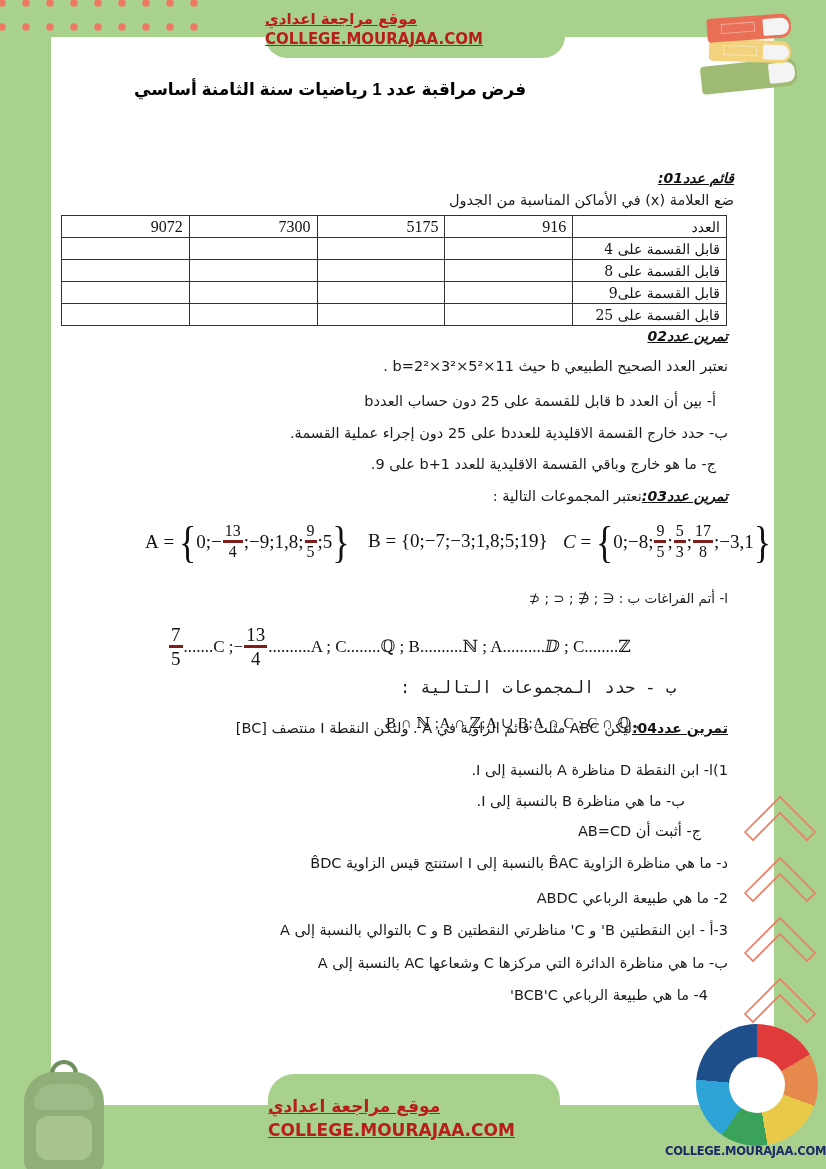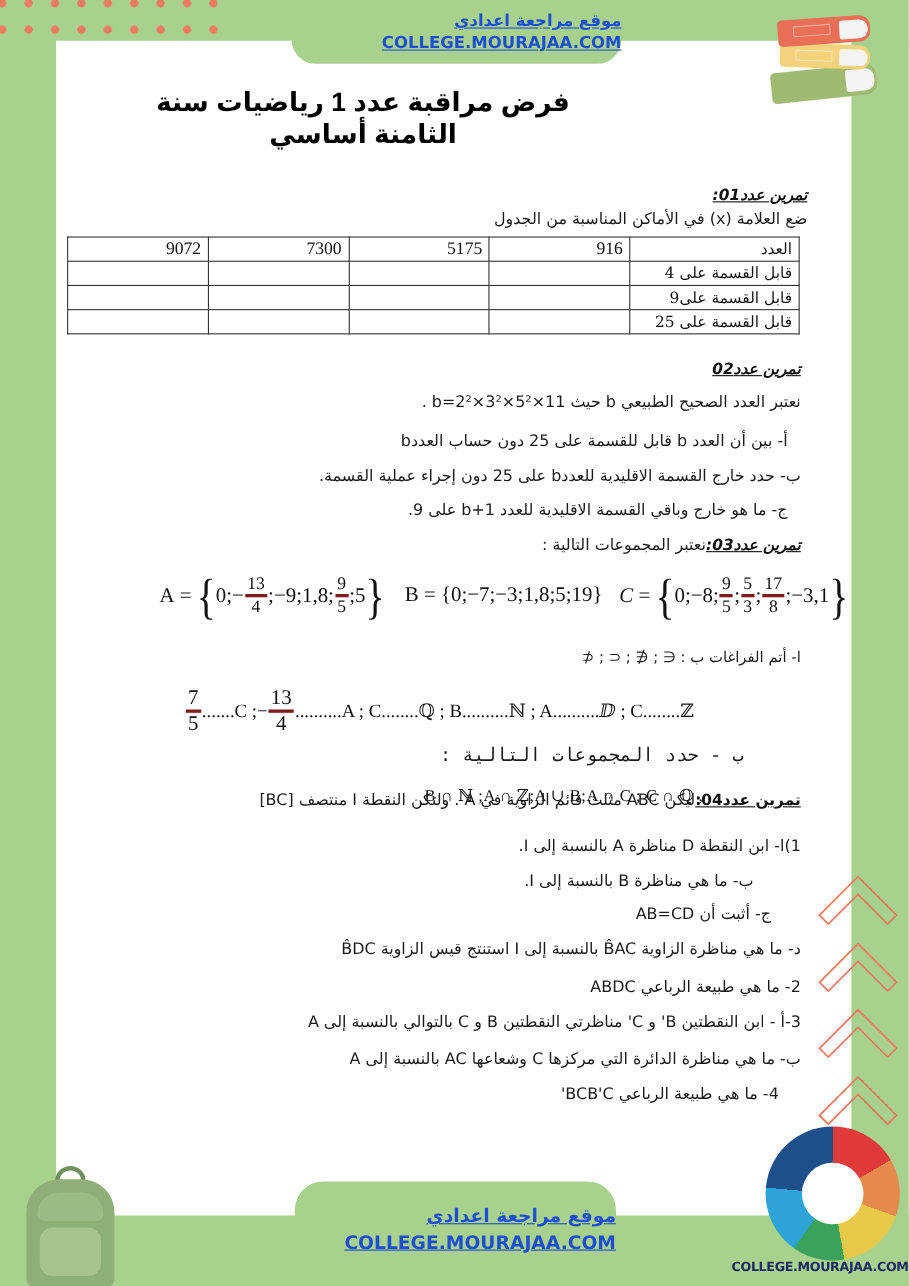--- a/index.html
+++ b/index.html
@@ -36,22 +36,22 @@
       position: absolute; left: 775px; top: 37px; width: 51px; height: 1132px;
       background: #a9d18e;
     }
     .bottom-band {
       position: absolute; left: 0; top: 1105px; width: 826px; height: 64px;
       background: #a9d18e;
     }
     .tab {
       position: absolute;
       background: #a9d18e;
-      color: #1d4ed8;
-      text-align: right;
+      color: #b91c1c;
+      text-align: left;
       font-family: "DejaVu Sans", sans-serif;
       font-weight: bold;
       text-decoration: underline;
     }
     .tab-top {
       left: 265px; top: 0; width: 300px; height: 58px;
       border-radius: 0 0 22px 22px;
       font-size: 15px; line-height: 20px; padding-top: 9px;
     }
     .tab-bottom {
@@ -93,21 +93,21 @@
     .backpack { position: absolute; left: 14px; top: 1058px; width: 100px; height: 111px; }
     .bp-body { position: absolute; left: 10px; top: 14px; width: 80px; height: 100px; background: #8fae78; border-radius: 30px 30px 10px 10px; }
     .bp-pocket { position: absolute; left: 22px; top: 58px; width: 56px; height: 44px; background: #a7c48f; border-radius: 12px; }
     .bp-flap { position: absolute; left: 20px; top: 26px; width: 60px; height: 26px; background: #9dbb86; border-radius: 20px 20px 6px 6px; }
     .bp-handle { position: absolute; left: 36px; top: 2px; width: 28px; height: 18px; border: 4px solid #6f8f60; border-bottom: none; border-radius: 14px 14px 0 0; }
 
     
     .title {
       position: absolute; left: 105px; top: 79px; width: 450px;
       font-family: "Liberation Sans", "DejaVu Sans", sans-serif; font-weight: bold;
-      font-size: 24px; direction: rtl; text-align: center; color: #000;
+      font-size: 17px; direction: rtl; text-align: center; color: #000;
     }
     .line {
       position: absolute;
       font-family: "DejaVu Sans", sans-serif;
       font-size: 14.5px;
       direction: rtl;
       white-space: nowrap;
       color: #1a1a1a;
     }
     .heading {
@@ -173,38 +173,45 @@
       <div class="label-box"></div>
     </div>
   <div class="book b1">
       <div class="page-edge"></div>
       <div class="label-box"></div>
     </div>
 </div>
 
 <div class="title">فرض مراقبة عدد 1 رياضيات سنة الثامنة أساسي</div>
 
-<div class="heading" style="right:92px; top:170px;">تمرين عدد01:</div>
+<div class="heading" style="right:92px; top:170px;">قائم عدد01:</div>
 <div class="line" style="right:92px; top:192px;text-align:center;">ضع العلامة (x) في الأماكن المناسبة من الجدول</div>
 
 <table class="div-table">
   <tbody>
       <tr>
     <td class="num">9072</td>
     <td class="num">7300</td>
     <td class="num">5175</td>
     <td class="num">916</td>
     <td class="label">العدد</td>
   </tr>
   <tr>
     <td></td>
         <td></td>
         <td></td>
         <td></td>
     <td class="label">قابل القسمة على 4</td>
+  </tr>
+  <tr>
+    <td></td>
+        <td></td>
+        <td></td>
+        <td></td>
+    <td class="label">قابل القسمة على 8</td>
   </tr>
   <tr>
     <td></td>
         <td></td>
         <td></td>
         <td></td>
     <td class="label">قابل القسمة على9</td>
   </tr>
   <tr>
     <td></td>

